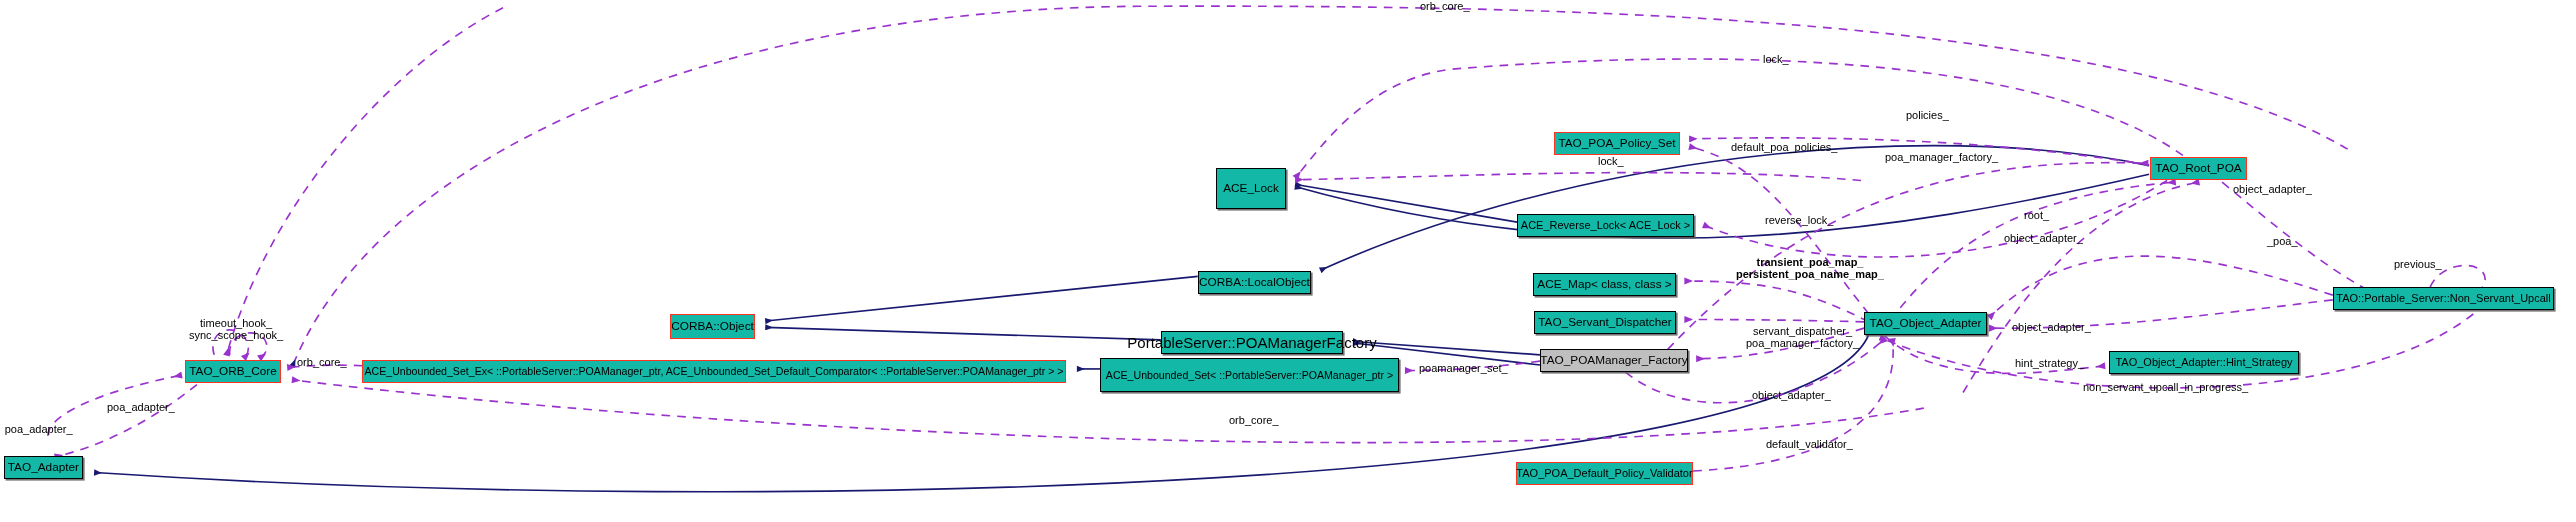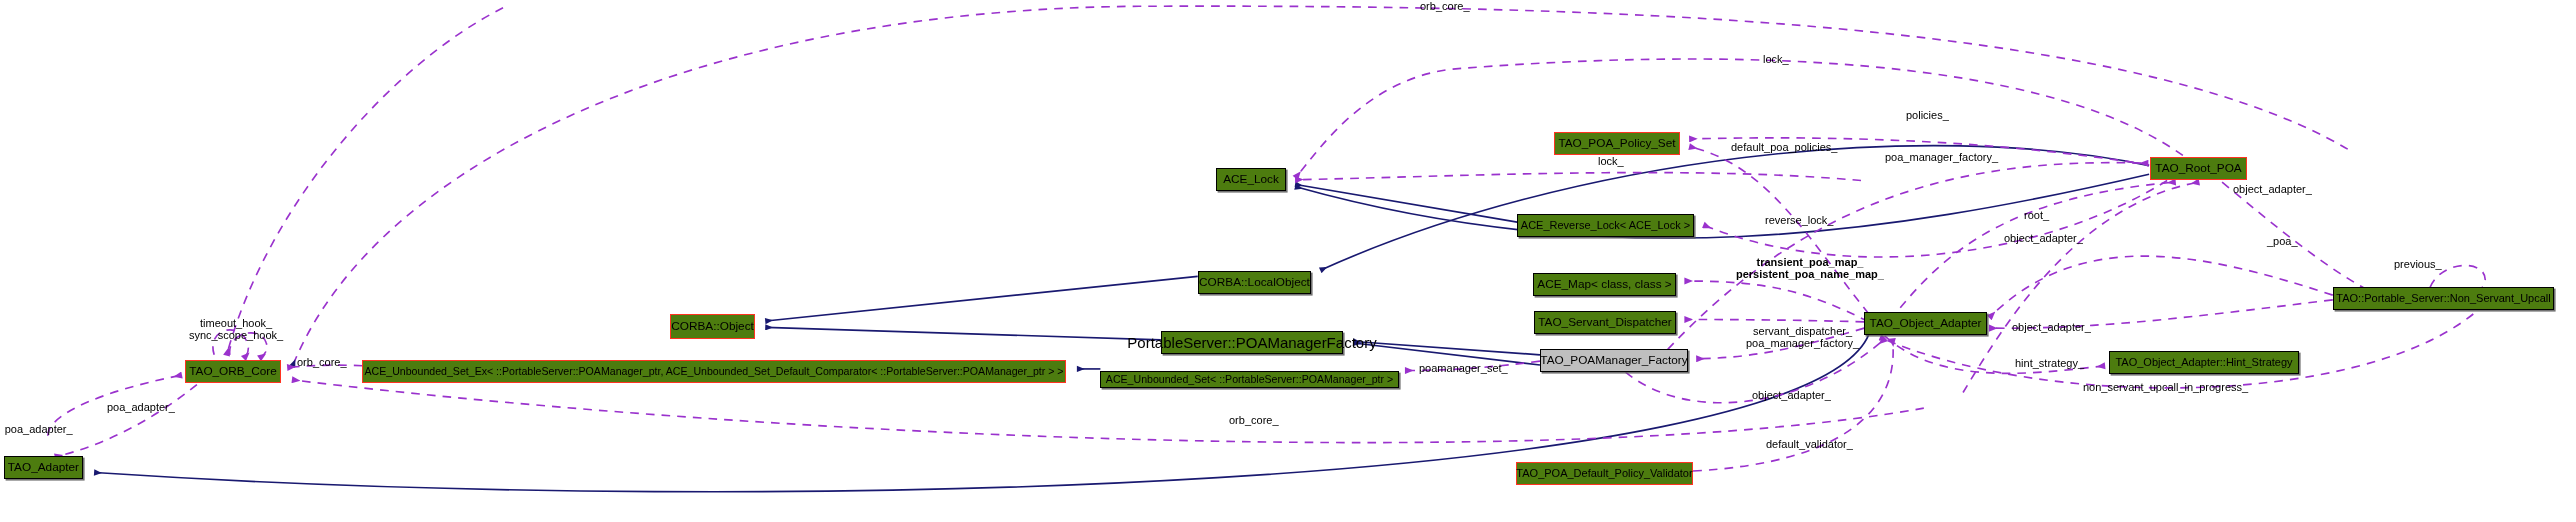--- a/index.html
+++ b/index.html
@@ -22,21 +22,21 @@
     height: 522px;
     pointer-events: none;
   }
   .node {
     position: absolute;
     box-sizing: border-box;
     display: flex;
     align-items: center;
     justify-content: center;
     white-space: nowrap;
-    background: #4d7c0f;
+    background: #14b8a6;
     border: 0.8px solid #000000;
     box-shadow: 1.6px 1.6px 0 0 rgba(90,90,90,0.85);
     font-size: 11.8px;
     line-height: 1;
     color: #000000;
     padding: 0 7px;
   }
   .node.red {
     border: 1.6px solid #ff3322;
     box-shadow: none;
@@ -170,25 +170,25 @@
   </div>
 
   <div class="node" style="left:1198px;top:271px;width:113px;height:23px;">
     <span>CORBA::LocalObject</span>
   </div>
 
   <div class="node" style="left:1161px;top:331px;width:182px;height:23px;font-size:15px;">
     <span>PortableServer::POAManagerFactory</span>
   </div>
 
-  <div class="node" style="left:1100px;top:358px;width:299px;height:17px;font-size:10.6px;margin-top:13px;">
+  <div class="node" style="left:1100px;top:358px;width:299px;height:34px;font-size:10.6px;">
     <span>ACE_Unbounded_Set&lt; ::PortableServer::POAManager_ptr &gt;</span>
   </div>
 
-  <div class="node" style="left:1216px;top:168px;width:70px;height:23px;">
+  <div class="node" style="left:1216px;top:168px;width:70px;height:41px;">
     <span>ACE_Lock</span>
   </div>
 
   <div class="node red" style="left:1554px;top:132px;width:126px;height:23px;">
     <span>TAO_POA_Policy_Set</span>
   </div>
 
   <div class="node" style="left:1517px;top:214px;width:177px;height:23px;font-size:11px;">
     <span>ACE_Reverse_Lock&lt; ACE_Lock &gt;</span>
   </div>

